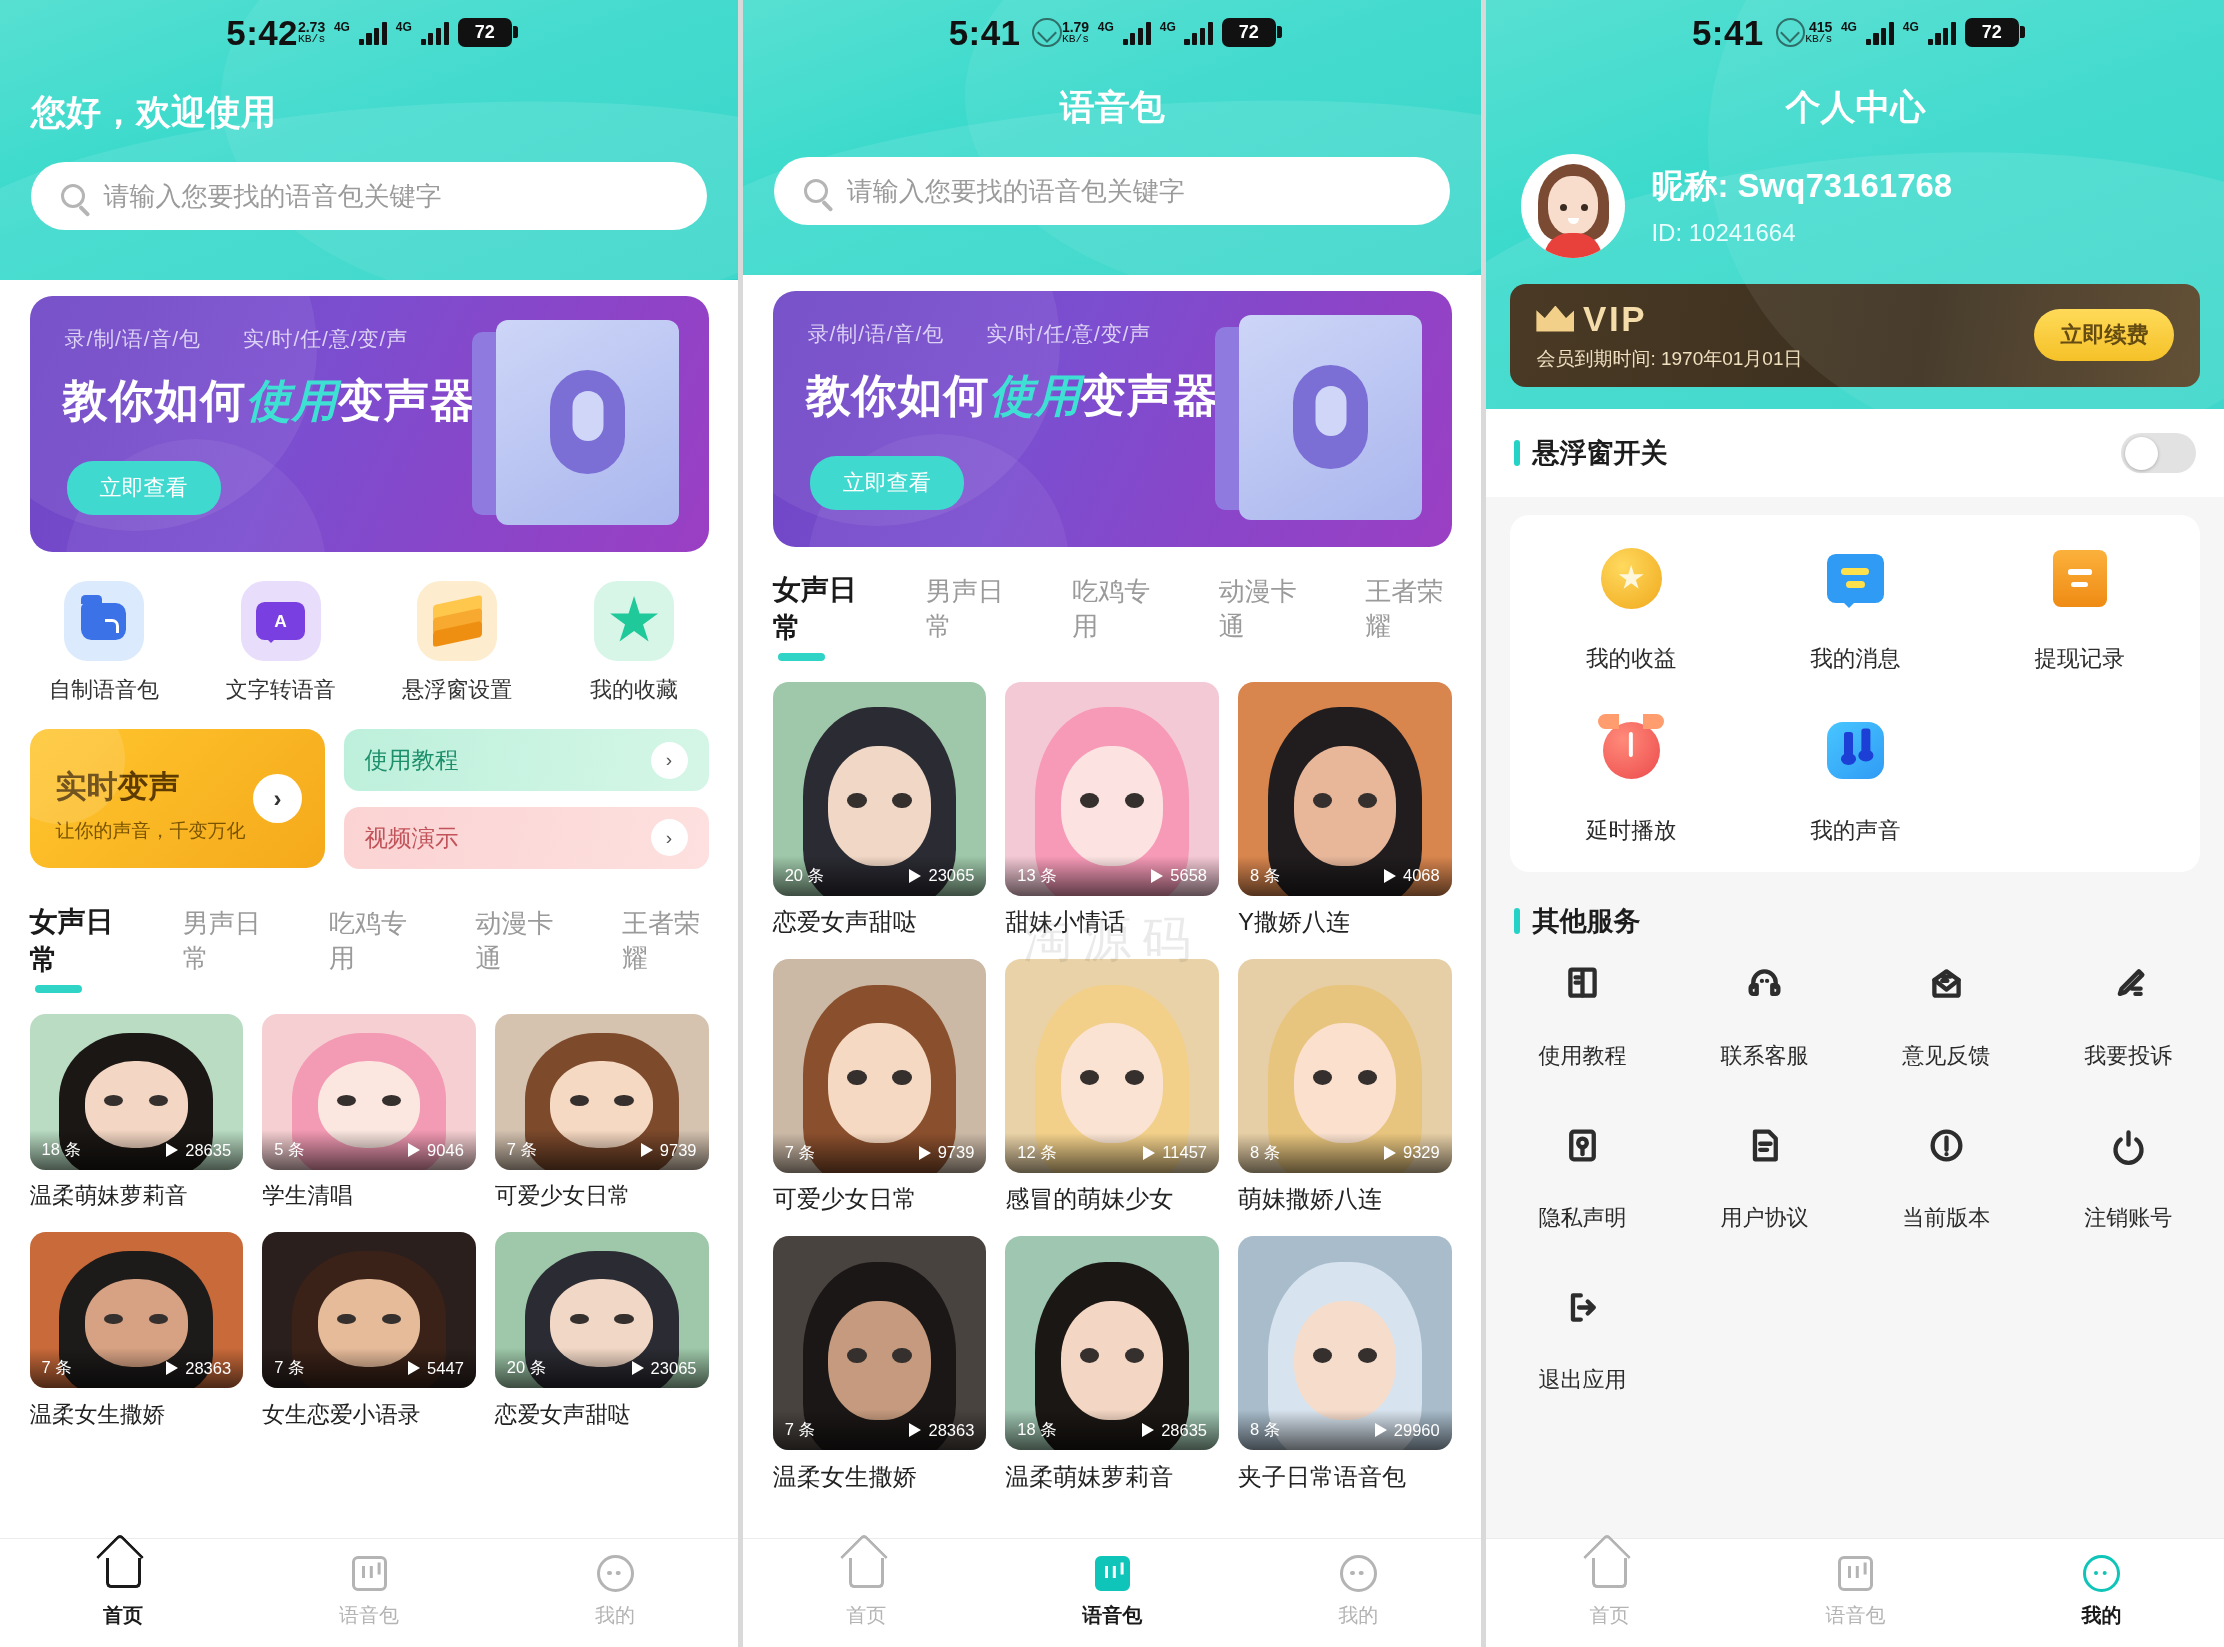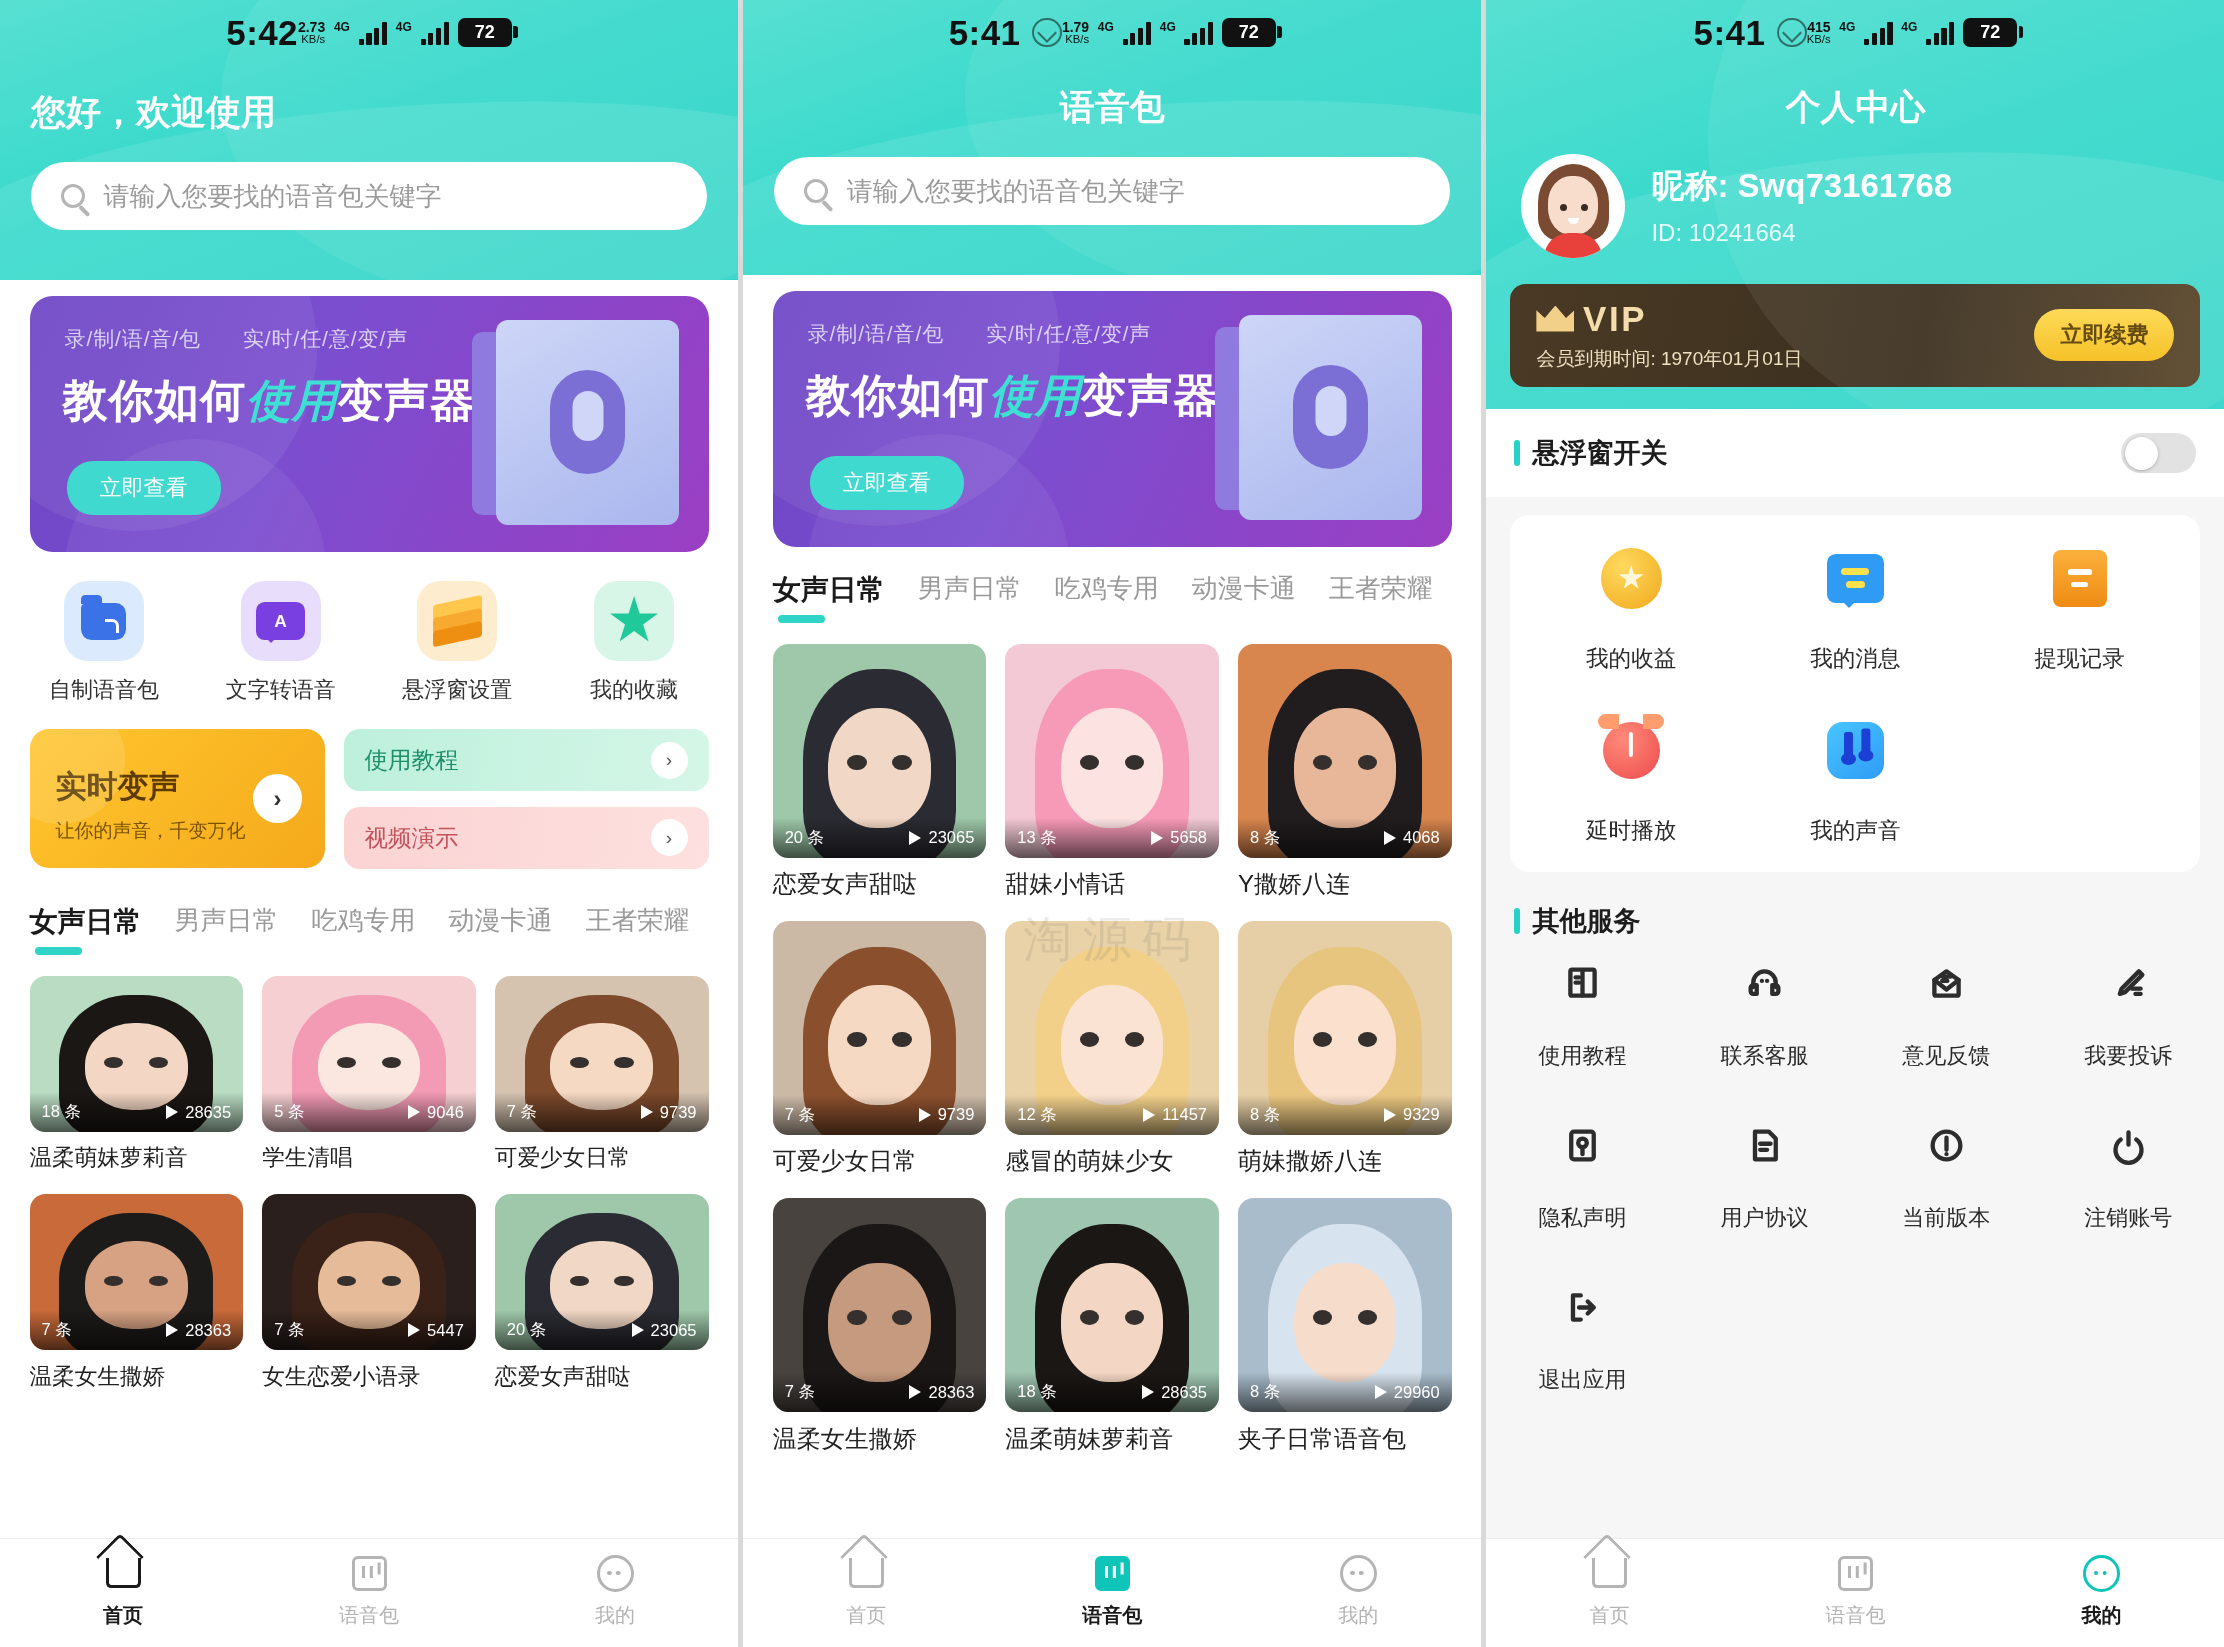--- a/index.html
+++ b/index.html
@@ -22,21 +22,21 @@
   .statusbar{ position:relative; z-index:3; height:65px; display:flex; align-items:center;
               justify-content:center; padding:0 39px; }
   .sb-left{ display:flex; align-items:center; gap:12px; }
   .sb-time{ font-size:35px; font-weight:bold; color:#111; letter-spacing:0.4px; }
   .sb-dot-ico{ width:29.5px;height:29.5px;border-radius:50%;border:2.6px solid rgba(20,20,20,.55);
                position:relative; display:inline-block; }
   .sb-dot-ico::after{content:"";position:absolute;left:50%;top:50%;width:12px;height:12px;
     transform:translate(-50%,-50%) rotate(45deg); border:2.6px solid rgba(20,20,20,.55);border-top:none;border-left:none;}
   .sb-right{ display:flex; align-items:center; gap:8.7px; }
   .kbs{ font-size:14px; line-height:1.0; color:#111; font-weight:bold; text-align:right; }
-  .kbs small{ display:block; font-size:11.3px; font-weight:normal; }
+  .kbs small{ display:block; font-size:11.3px; font-weight:normal;font-family:Liberation Mono, monospace; }
   .netg{ font-size:12px; font-weight:bold; color:#111; align-self:flex-start; margin-top:2px;}
   .bars{ display:flex; align-items:flex-end; gap:2.6px; height:24px; }
   .bars i{ display:block; width:5.2px; background:#111; border-radius:0.9px; }
   .bars i:nth-child(1){height:6px;} .bars i:nth-child(2){height:11.3px;}
   .bars i:nth-child(3){height:16.5px;} .bars i:nth-child(4){height:22.6px;}
   .batt{ width:54px;height:29px;border-radius:7px;background:#111;color:#fff;font-size:18px;
          font-weight:bold;display:flex;align-items:center;justify-content:center;position:relative;}
   .batt::after{content:"";position:absolute;right:-6px;top:7.8px;width:4.3px;height:12px;background:#111;border-radius:0 2.6px 2.6px 0;}
 
   
@@ -108,21 +108,21 @@
                 display:flex;align-items:center;justify-content:center;font-size:24px;color:#333;font-weight:bold;}
   .rightcards{ flex:1; display:flex; flex-direction:column; gap:15.6px; }
   .pill{ height:62px; border-radius:15.6px; display:flex; align-items:center; justify-content:space-between;
          padding:0 21px; font-size:23.5px; }
   .pill .ca{ width:37px;height:37px;border-radius:50%;background:#fff;display:flex;align-items:center;
              justify-content:center;font-size:19px;color:#555;}
   .pill-green{ background:linear-gradient(100deg,#bdf0dc,#d5f6e7); color:#1d8f6b; }
   .pill-pink{ background:linear-gradient(100deg,#fbd3d3,#fde0df); color:#c2535a; }
 
   
-  .tabs{ display:flex; gap:33px; padding:24px 29.5px 0; align-items:flex-start; }
+  .tabs{ display:flex; gap:60px; padding:24px 29.5px 0; align-items:center; }
   .tab{ font-size:26px; color:#9a9a9a; position:relative; padding-bottom:14px; }
   .tab.active{ color:#1a1a1a; font-weight:bold; font-size:28px; }
   .tab.active::after{ content:""; position:absolute; left:5.2px; bottom:0; width:47px; height:7.8px;
                       background:#2fd4c6; border-radius:5.2px; }
 
   
   .grid{ display:grid; grid-template-columns:repeat(3,1fr); gap:21px 19px; padding:21px 29.5px 0; }
   .pack{ display:flex; flex-direction:column; gap:10.4px; }
   .thumb{ width:100%; height:156px; border-radius:15.6px; position:relative; overflow:hidden; }
   .thumb .ov{ position:absolute; left:0; right:0; bottom:0; height:40px;

